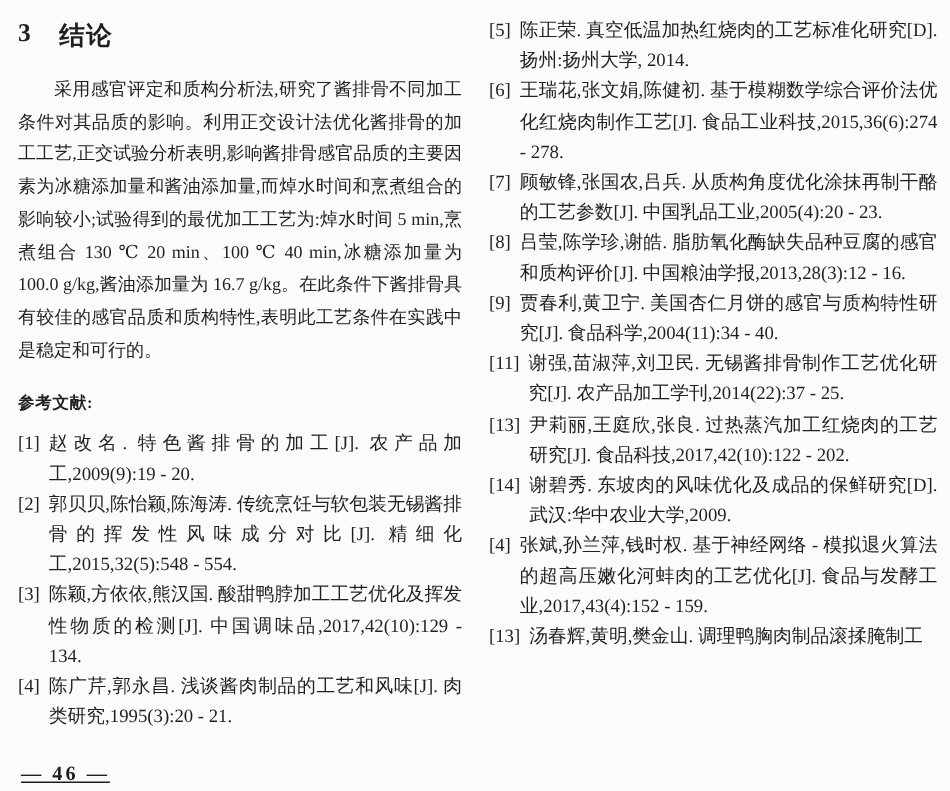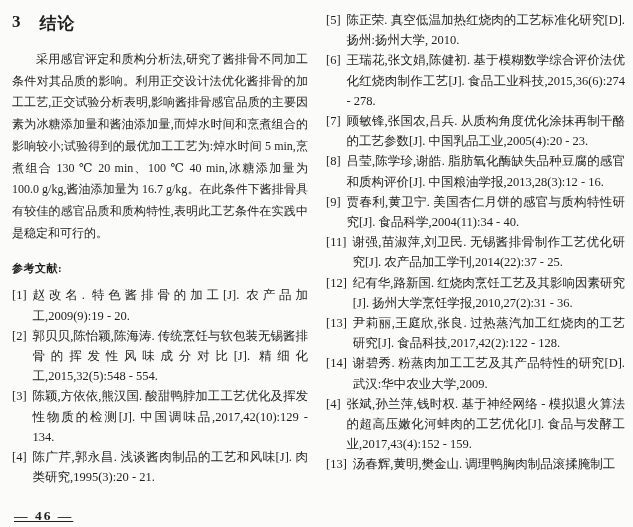--- a/index.html
+++ b/index.html
@@ -122,21 +122,21 @@
             <span class="ref-text">陈广芹,郭永昌. 浅谈酱肉制品的工艺和风味[J]. 肉类研究,1995(3):20 - 21.</span>
           </div>
         </div>
     </div>
 
     <div class="col-right">
       <div class="ref-list">
 
           <div class="ref-item">
             <span class="ref-label">[5]</span>
-            <span class="ref-text">陈正荣. 真空低温加热红烧肉的工艺标准化研究[D]. 扬州:扬州大学, 2010.</span>
+            <span class="ref-text">陈正荣. 真空低温加热红烧肉的工艺标准化研究[D]. 扬州:扬州大学, 2014.</span>
           </div>
 
           <div class="ref-item">
             <span class="ref-label">[6]</span>
             <span class="ref-text">王瑞花,张文娟,陈健初. 基于模糊数学综合评价法优化红烧肉制作工艺[J]. 食品工业科技,2015,36(6):274 - 278.</span>
           </div>
 
           <div class="ref-item">
             <span class="ref-label">[7]</span>
             <span class="ref-text">顾敏锋,张国农,吕兵. 从质构角度优化涂抹再制干酪的工艺参数[J]. 中国乳品工业,2005(4):20 - 23.</span>
@@ -151,33 +151,29 @@
             <span class="ref-label">[9]</span>
             <span class="ref-text">贾春利,黄卫宁. 美国杏仁月饼的感官与质构特性研究[J]. 食品科学,2004(11):34 - 40.</span>
           </div>
 
 
           <div class="ref-item">
             <span class="ref-label">[11]</span>
             <span class="ref-text">谢强,苗淑萍,刘卫民. 无锡酱排骨制作工艺优化研究[J]. 农产品加工学刊,2014(22):37 - 25.</span>
           </div>
 
-          <div class="ref-item">
-            <span class="ref-label">[12]</span>
-            <span class="ref-text">纪有华,路新国. 红烧肉烹饪工艺及其影响因素研究[J]. 扬州大学烹饪学报,2010,27(2):31 - 36.</span>
-          </div>
 
           <div class="ref-item">
             <span class="ref-label">[13]</span>
-            <span class="ref-text">尹莉丽,王庭欣,张良. 过热蒸汽加工红烧肉的工艺研究[J]. 食品科技,2017,42(2):122 - 128.</span>
+            <span class="ref-text">尹莉丽,王庭欣,张良. 过热蒸汽加工红烧肉的工艺研究[J]. 食品科技,2017,42(10):122 - 202.</span>
           </div>
 
           <div class="ref-item">
             <span class="ref-label">[14]</span>
-            <span class="ref-text">谢碧秀. 粉蒸肉加工工艺及其产品特性的研究[D]. 武汉:华中农业大学,2009.</span>
+            <span class="ref-text">谢碧秀. 东坡肉的风味优化及成品的保鲜研究[D]. 武汉:华中农业大学,2009.</span>
           </div>
 
           <div class="ref-item">
             <span class="ref-label">[4]</span>
             <span class="ref-text">张斌,孙兰萍,钱时权. 基于神经网络 - 模拟退火算法的超高压嫩化河蚌肉的工艺优化[J]. 食品与发酵工业,2017,43(4):152 - 159.</span>
           </div>
 
           <div class="ref-item">
             <span class="ref-label">[13]</span>
             <span class="ref-text">汤春辉,黄明,樊金山. 调理鸭胸肉制品滚揉腌制工</span>

